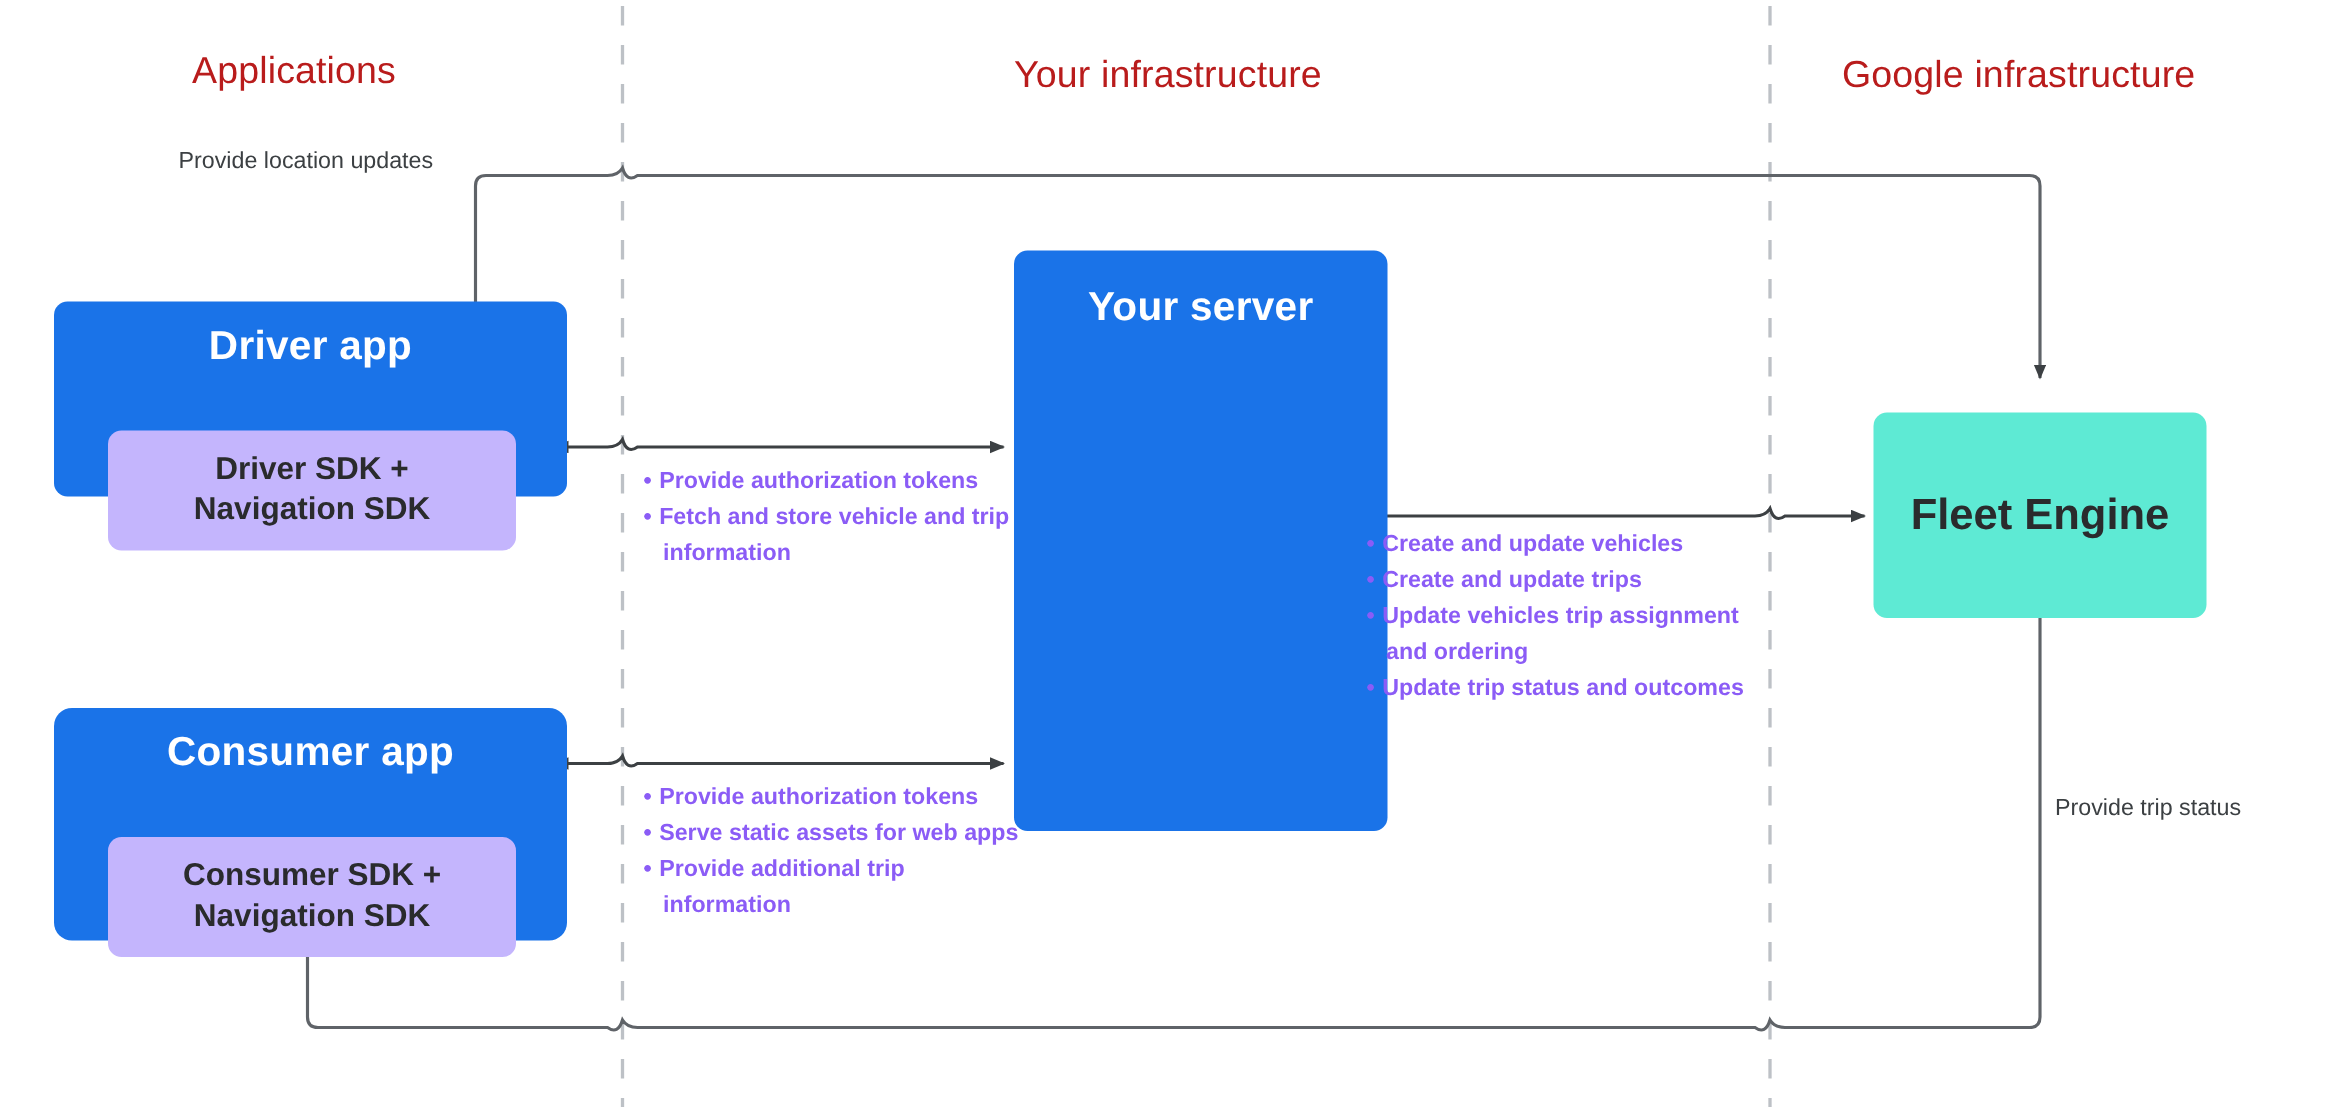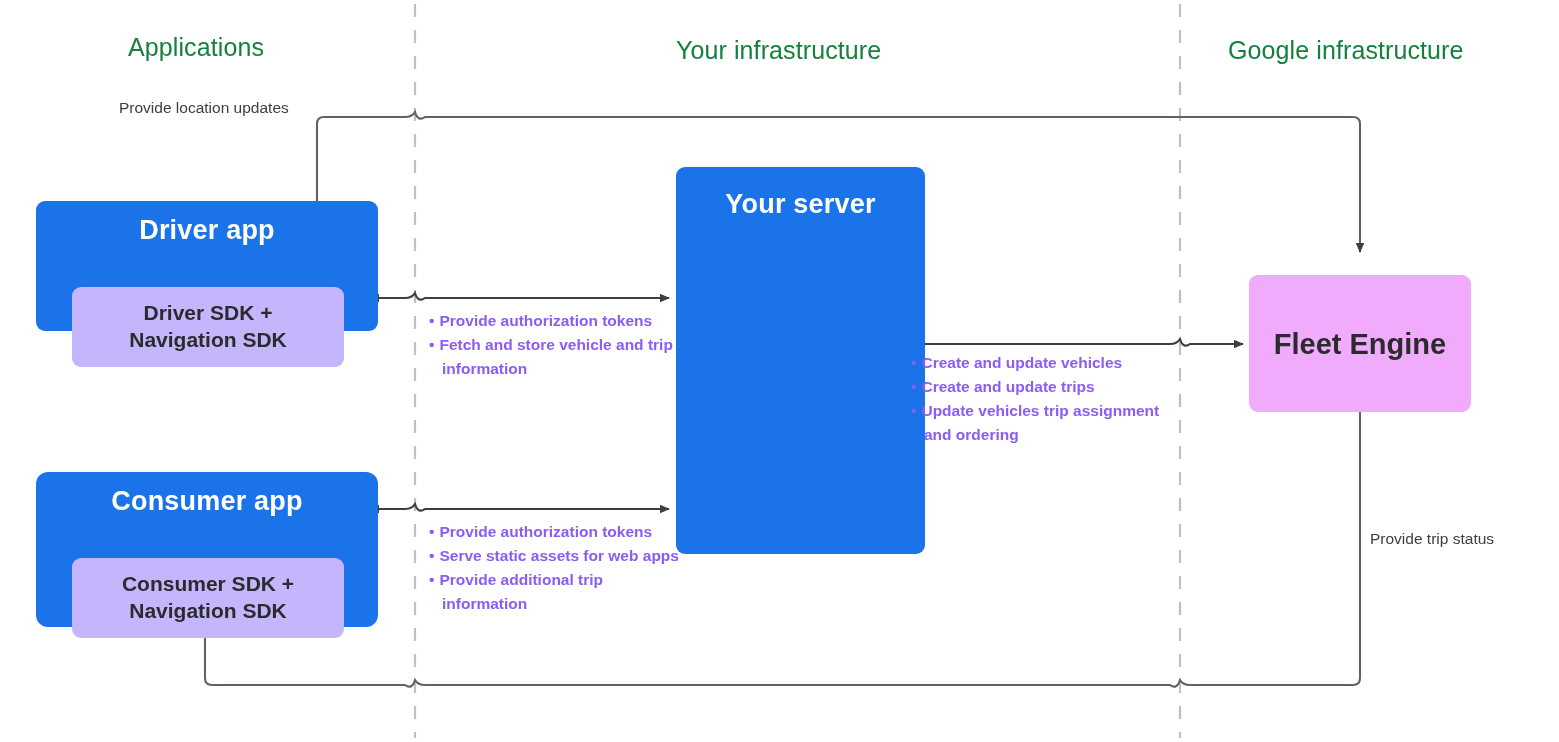--- a/index.html
+++ b/index.html
@@ -1,28 +1,28 @@
 <!DOCTYPE html>
 <html><head>
 <meta charset="utf-8">
 <style>
   html,body{margin:0;padding:0;background:#ffffff;}
   body{width:1559px;height:742px;font-family:"Liberation Sans",sans-serif;color:#3c4043;}
   #stage{position:relative;width:1559px;height:742px;overflow:hidden;background:#fff;}
 
   .zone-title{
-    position:absolute;font-size:25px;font-weight:400;color:#15803d;
+    position:absolute;font-size:25px;font-weight:400;color:#b91c1c;
     letter-spacing:0.1px;white-space:nowrap;
   }
 
   .svg-layer{position:absolute;left:0;top:0;width:1559px;height:742px;pointer-events:none;}
 
   .node{position:absolute;box-sizing:border-box;border-radius:9px;}
   .node.blue{background:#1a73e8;}
-  .node.yellow{background:#f0abfc;}
+  .node.yellow{background:#5eead4;}
 
   .node-title{
     position:absolute;left:0;right:0;text-align:center;
     font-weight:700;color:#ffffff;font-size:27px;letter-spacing:0.2px;
   }
   .inner-box{
     position:absolute;border-radius:9px;background:#c4b5fd;
     display:flex;align-items:center;justify-content:center;text-align:center;
     font-weight:700;color:#2a2b2d;font-size:21px;line-height:1.28;margin-top:28px;
   }
@@ -120,15 +120,16 @@
   <div class="bullets" style="left:429px;top:520px;width:250px;">
     <span class="bi">Provide authorization tokens</span>
     <span class="bi">Serve static assets for web apps</span>
     <span class="bi">Provide additional trip information</span>
   </div>
 
   <div class="bullets" style="left:911px;top:351px;width:260px;">
     <span class="bi" style="max-width:258px;">Create and update vehicles</span>
     <span class="bi" style="max-width:258px;">Create and update trips</span>
     <span class="bi" style="max-width:258px;">Update vehicles trip assignment and ordering</span>
+    <span class="bi" style="max-width:258px;">Update trip status and outcomes</span>
   </div>
 
 </div>
 
 </body></html>

